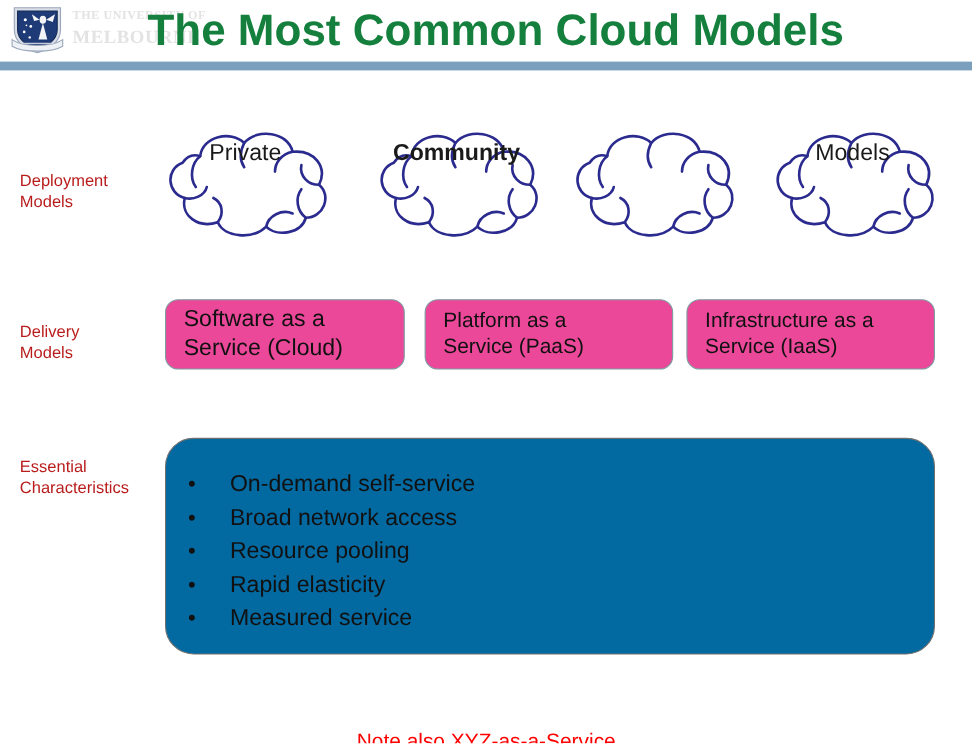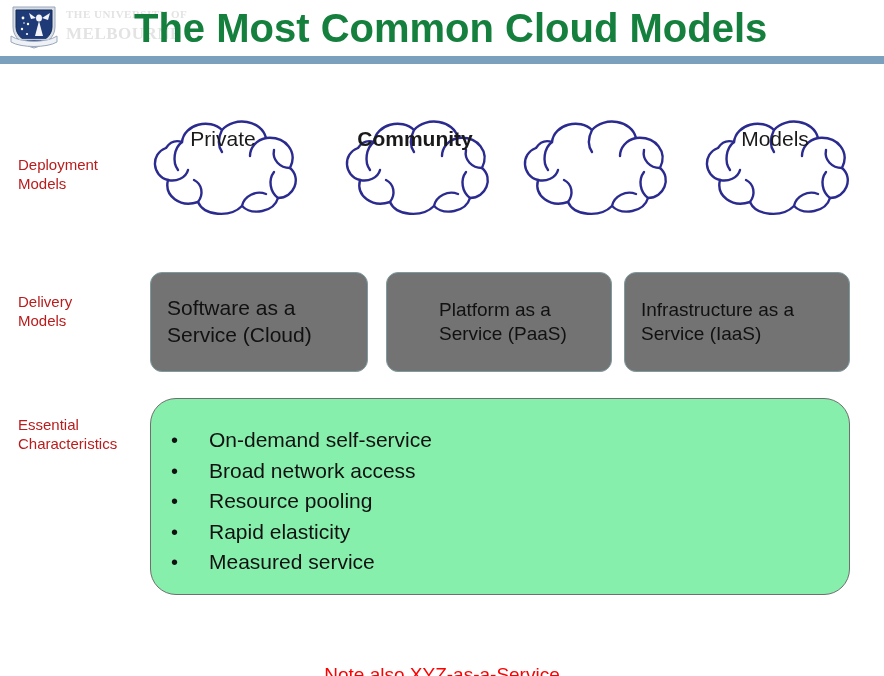--- a/index.html
+++ b/index.html
@@ -105,48 +105,48 @@
   }
   #cloud-private   { left: 138px; }
   #cloud-community { left: 330px; font-weight: bold; }
   #cloud-public    { left: 508px; }
   #cloud-hybrid    { left: 690px; }
 
   
   .delivery-box {
     position: absolute;
     top: 272px;
-    height: 100px;
-    background: #737373;
+    height: 64px;
+    background: #ec4899;
     border: 1px solid #7f9ba0;
     border-radius: 12px;
     box-sizing: border-box;
     display: flex;
     align-items: center;
   }
   .delivery-text {
     padding-left: 16px;
     color: #111111;
     line-height: 1.28;
   }
   #box-saas  { left: 150px; width: 218px; }
-  #box-paas  { left: 386px; width: 226px; padding-left: 36px; }
+  #box-paas  { left: 386px; width: 226px; }
   #box-iaas  { left: 624px; width: 226px; }
   #box-saas  .delivery-text { font-size: 21px; }
   #box-paas  .delivery-text { font-size: 19px; }
   #box-iaas  .delivery-text { font-size: 19px; }
 
   
   #essential-box {
     position: absolute;
     left: 150px;
     top: 398px;
     width: 700px;
     height: 197px;
-    background: #86efac;
+    background: #0369a1;
     border: 1px solid #6f6f6f;
     border-radius: 26px;
     box-sizing: border-box;
   }
   #essential-list {
     margin: 0;
     padding: 26px 0 0 0;
     list-style: none;
   }
   #essential-list li {

